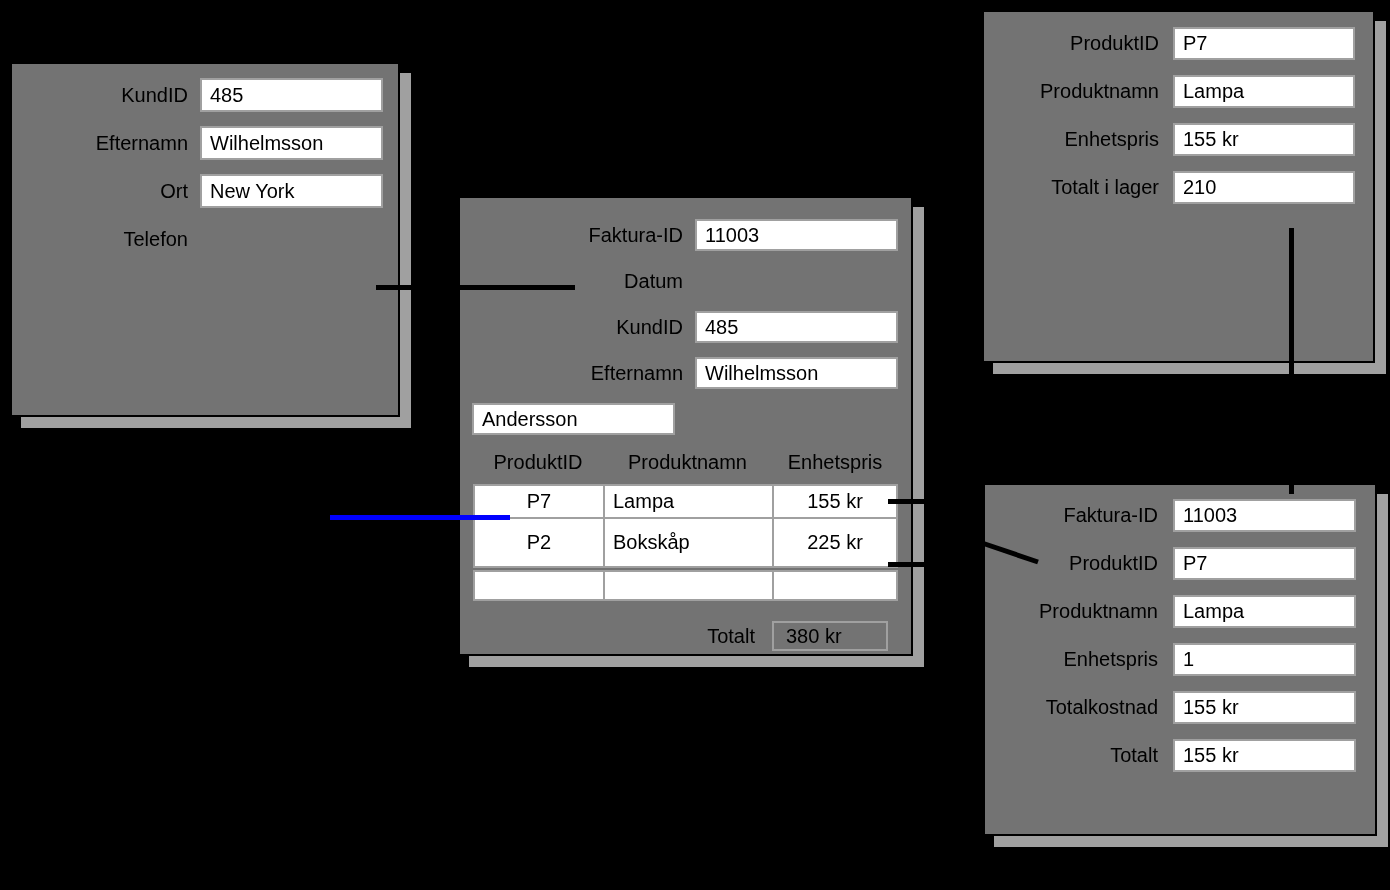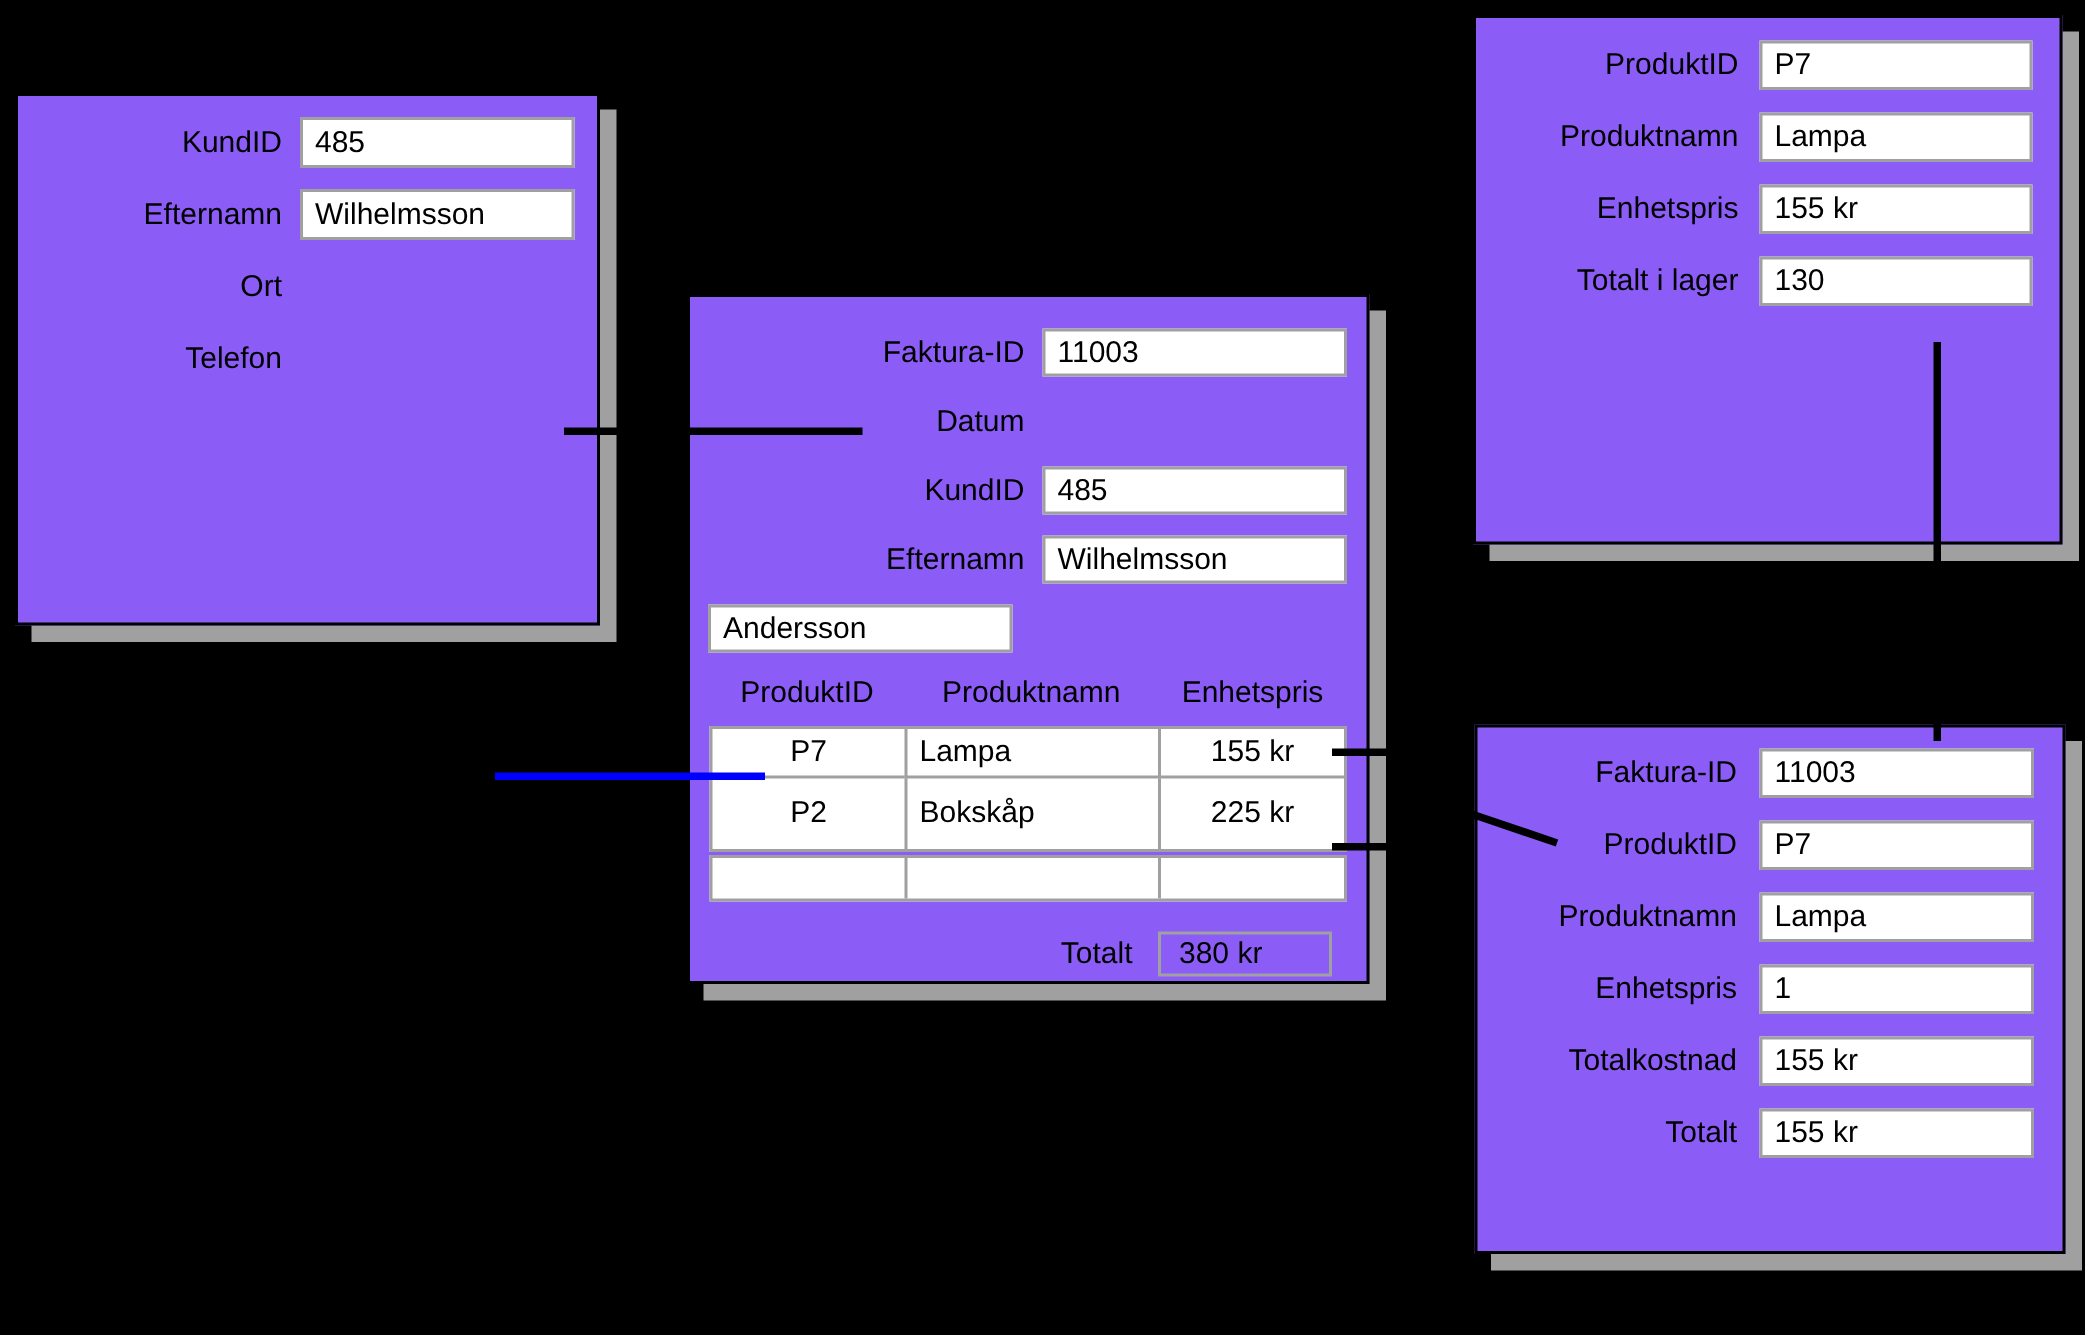--- a/index.html
+++ b/index.html
@@ -5,21 +5,21 @@
   html,body{margin:0;padding:0;background:#000;}
   body{
     position:relative;
     width:1390px;height:890px;
     overflow:hidden;
     font-family:"Liberation Sans","DejaVu Sans",sans-serif;
     font-size:20px;color:#000;
   }
   .card{
     position:absolute;
-    background:#8b5cf6;
+    background:#737373;
     border:2px solid #000;
     box-shadow:11px 11px 0 0 #a0a0a0;
     box-sizing:border-box;
     z-index:1;
   }
   .frow{display:flex;align-items:center;}
   .flabel{text-align:right;white-space:nowrap;}
   .fbox{
     border:2px solid #a0a0a0;
     box-sizing:border-box;
@@ -86,20 +86,21 @@
   <div class="frow">
     <div class="flabel">KundID</div>
     <div class="fbox">485</div>
   </div>
   <div class="frow">
     <div class="flabel">Efternamn</div>
     <div class="fbox">Wilhelmsson</div>
   </div>
   <div class="frow">
     <div class="flabel">Ort</div>
+    <div class="fbox">New York</div>
   </div>
   <div class="frow">
     <div class="flabel">Telefon</div>
   </div>
 </div>
 
 <div class="card c2">
   <div class="frow">
     <div class="flabel">Faktura-ID</div>
     <div class="fbox">11003</div>
@@ -159,21 +160,21 @@
   <div class="frow">
     <div class="flabel">Produktnamn</div>
     <div class="fbox">Lampa</div>
   </div>
   <div class="frow">
     <div class="flabel">Enhetspris</div>
     <div class="fbox">155 kr</div>
   </div>
   <div class="frow">
     <div class="flabel">Totalt i lager</div>
-    <div class="fbox">130</div>
+    <div class="fbox">210</div>
   </div>
 </div>
 
 <div class="card c4">
   <div class="frow">
     <div class="flabel">Faktura-ID</div>
     <div class="fbox">11003</div>
   </div>
   <div class="frow">
     <div class="flabel">ProduktID</div>

